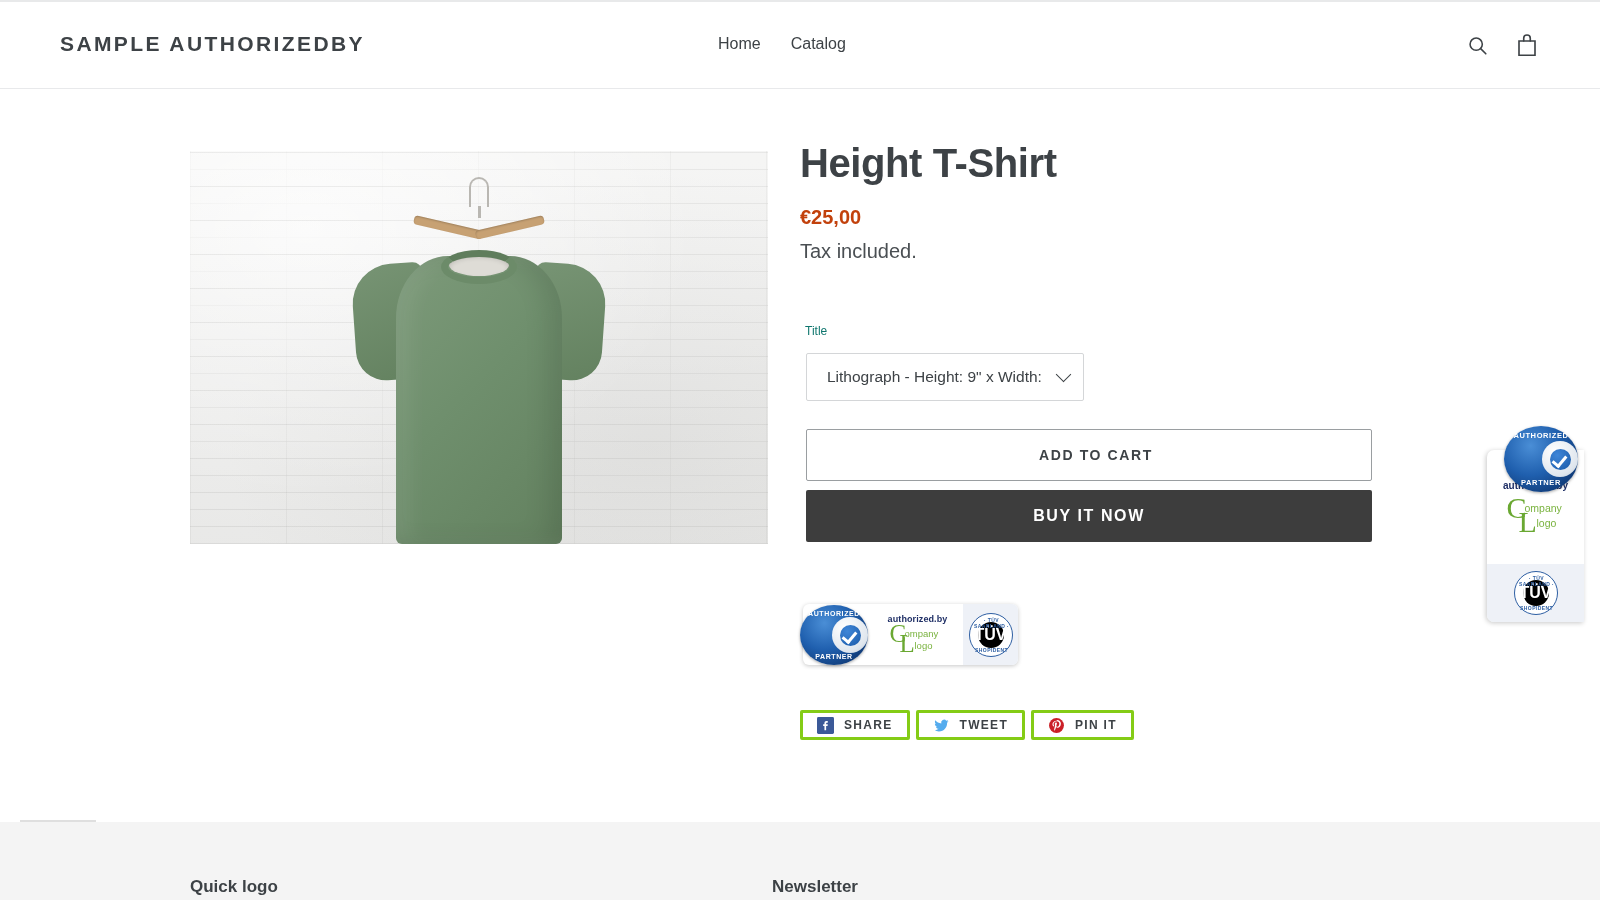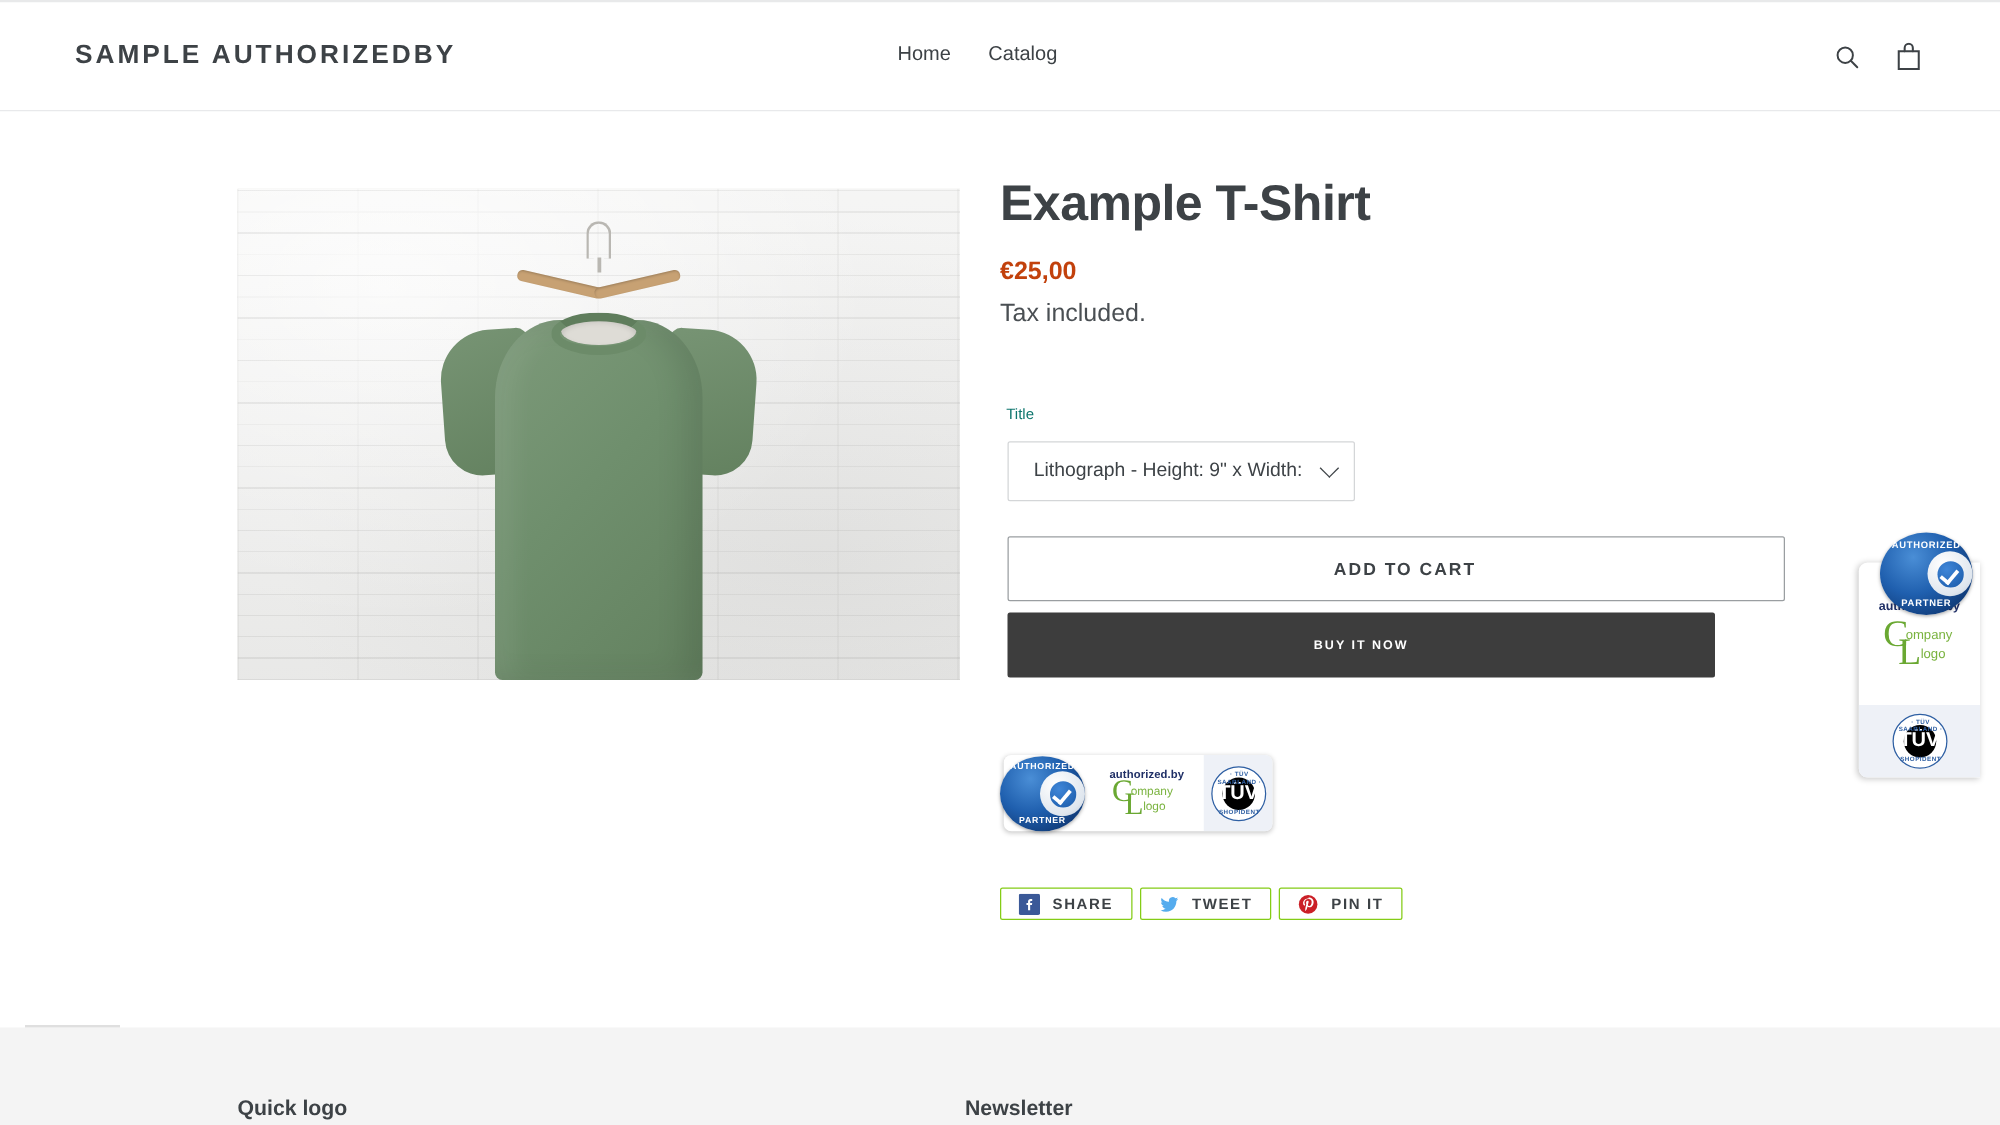--- a/index.html
+++ b/index.html
@@ -181,39 +181,39 @@
   }
   .chevron {
     width: 11px; height: 11px; margin-left: 6px; flex: none;
     border-right: 1.6px solid #3d4246;
     border-bottom: 1.6px solid #3d4246;
     transform: translateY(-3px) rotate(45deg);
   }
 
   .btn-add {
     position: absolute; left: 6px; top: 339px;
-    width: 622px; height: 52px;
+    width: 566px; height: 52px;
     background: #ffffff;
     border: 1px solid #9a9ea1;
     border-radius: 2px;
     color: #3d4246;
     font-family: "Liberation Sans", sans-serif;
     font-size: 14px; font-weight: bold; letter-spacing: 1.6px;
     text-transform: uppercase;
     cursor: pointer;
     padding-left: 20px;
   }
   .btn-buy {
     position: absolute; left: 6px; top: 400px;
     width: 566px; height: 52px;
     background: #3d3d3d;
     border: none; border-radius: 2px;
     color: #ffffff;
     font-family: "Liberation Sans", sans-serif;
-    font-size: 10px; font-weight: bold; letter-spacing: 1.6px;
+    font-size: 16px; font-weight: bold; letter-spacing: 1.6px;
     text-transform: uppercase;
     cursor: pointer;
   }
 
   
   .trustbadge-inline {
     position: absolute; left: 0px; top: 514px;
     width: 218px; height: 64px;
     cursor: pointer;
   }
@@ -313,21 +313,21 @@
   .seal-tuv-top { top: 3px; }
   .seal-tuv-bot { bottom: 3px; }
 
   
   .share-row {
     position: absolute; left: 0px; top: 620px;
     display: flex; gap: 6px;
   }
   .share-btn {
     height: 16px; padding: 12px 14px;
-    border: 1px solid #84cc16; border-radius: 2px;
+    border: 3px solid #84cc16; border-radius: 2px;
     background: #ffffff;
     display: flex; align-items: center; gap: 10px;
     font-size: 12px; font-weight: bold; letter-spacing: 1.3px;
     color: #3d4246; text-transform: uppercase;
     cursor: pointer;
     font-family: "Liberation Sans", sans-serif;
   }
   .sicon { width: 17px; height: 17px; flex: none; }
 
   
@@ -438,21 +438,21 @@
     <div class="tee">
       <div class="tee-sleeve left"></div>
       <div class="tee-sleeve right"></div>
       <div class="tee-body"></div>
       <div class="tee-collar-inner"></div>
       <div class="tee-collar"></div>
     </div>
   </div>
 
   <section class="product-info">
-    <h1 class="product-title">Example T-Shirt</h1>
+    <h1 class="product-title">Height T-Shirt</h1>
     <p class="product-price">€25,00</p>
     <p class="tax-note">Tax included.</p>
 
     <label class="variant-label">Title</label>
 
     <div class="variant-select">
       <span class="val">Lithograph - Height: 9" x Width:</span>
       <span class="chevron"></span>
     </div>
 

